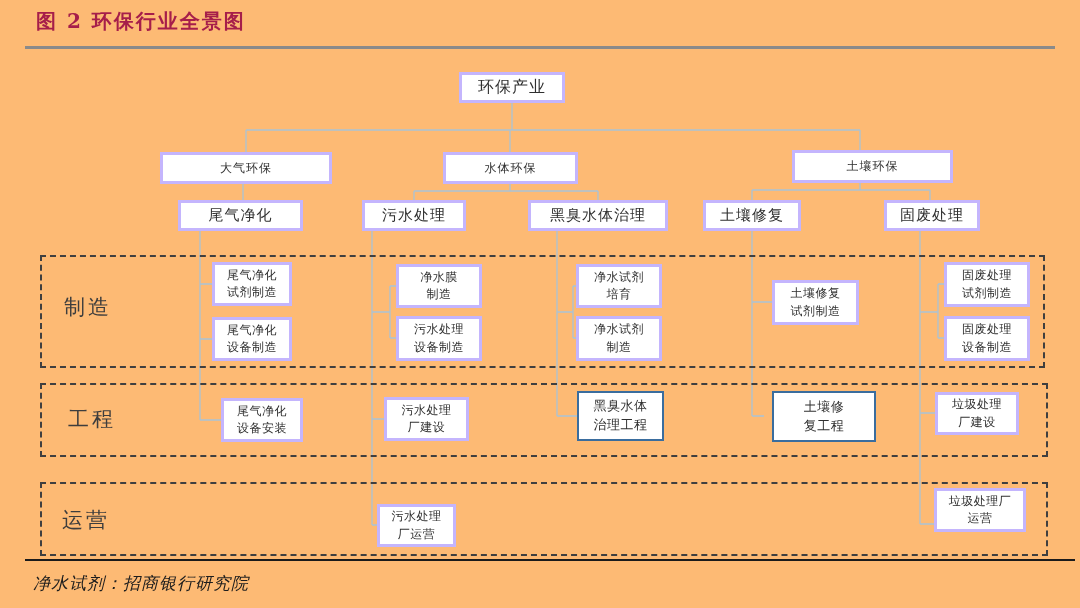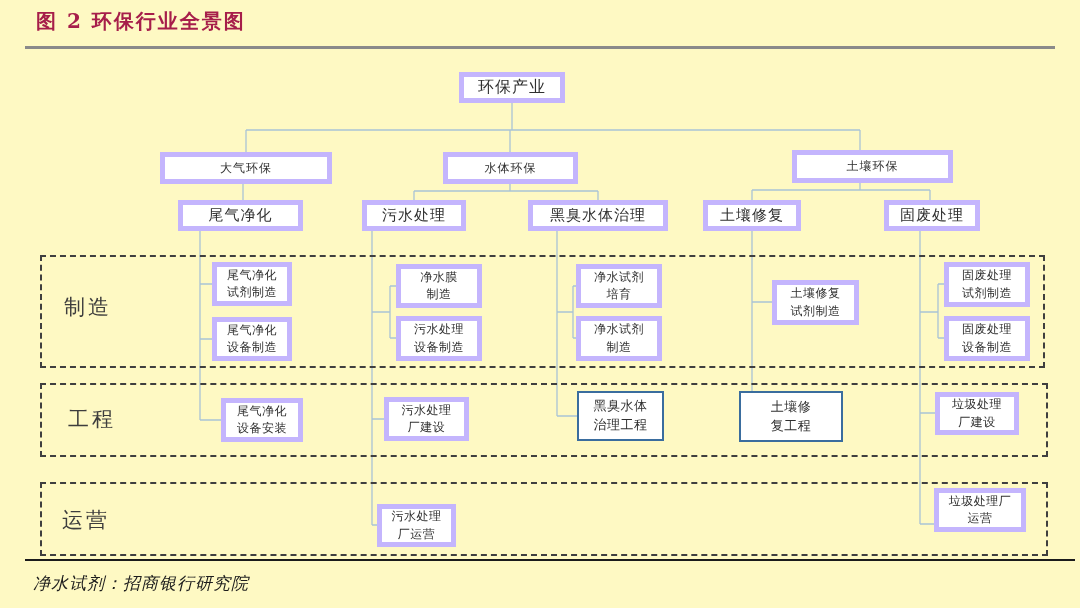--- a/index.html
+++ b/index.html
@@ -1,21 +1,21 @@
 <!DOCTYPE html>
 <html><head>
 <meta charset="utf-8">
 <style>
   * { margin: 0; padding: 0; box-sizing: border-box; }
   body { background: #ffffff; font-family: "DejaVu Sans", sans-serif; }
   .page {
     position: relative;
     width: 1080px;
     height: 608px;
-    background: #fef9c3;
+    background: #fdba74;
     overflow: hidden;
   }
   .fig-title {
     position: absolute;
     left: 36px; top: 8px;
     font-family: "DejaVu Serif", "Liberation Serif", serif;
     font-weight: bold;
     font-size: 20px;
     color: #A61E4A;
     letter-spacing: 2px;
@@ -34,21 +34,21 @@
   }
   .band-label {
     position: absolute;
     font-family: "DejaVu Serif", "Liberation Serif", serif;
     font-size: 21px;
     color: #3d3d3d;
     letter-spacing: 3px;
   }
   .node {
     position: absolute;
-    border: 5px solid #c4b5fd;
+    border: 3px solid #c4b5fd;
     background: #ffffff;
     color: #2f2f2f;
     display: flex;
     align-items: center;
     justify-content: center;
     text-align: center;
     letter-spacing: 1px;
   }
   .lv1 { font-size: 16px; }
   .lv2 { font-size: 12px; }
@@ -144,21 +144,21 @@
 试剂制造</div>
   <div class="node sm" style="left:944px; top:316px; width:86px; height:45px;">固废处理
 设备制造</div>
 
   <div class="node sm" style="left:221px; top:398px; width:82px; height:44px;">尾气净化
 设备安装</div>
   <div class="node sm" style="left:384px; top:397px; width:85px; height:44px;">污水处理
 厂建设</div>
   <div class="node sm hl" style="left:577px; top:391px; width:87px; height:50px;">黑臭水体
 治理工程</div>
-  <div class="node sm hl" style="left:739px; top:391px; width:104px; height:51px;">土壤修
+  <div class="node sm hl" style="left:772px; top:391px; width:104px; height:51px;">土壤修
 复工程</div>
   <div class="node sm" style="left:935px; top:392px; width:84px; height:43px;">垃圾处理
 厂建设</div>
 
   <div class="node sm" style="left:377px; top:504px; width:79px; height:43px;">污水处理
 厂运营</div>
   <div class="node sm" style="left:934px; top:488px; width:92px; height:44px;">垃圾处理厂
 运营</div>
 
   <div class="bottom-rule"></div>

